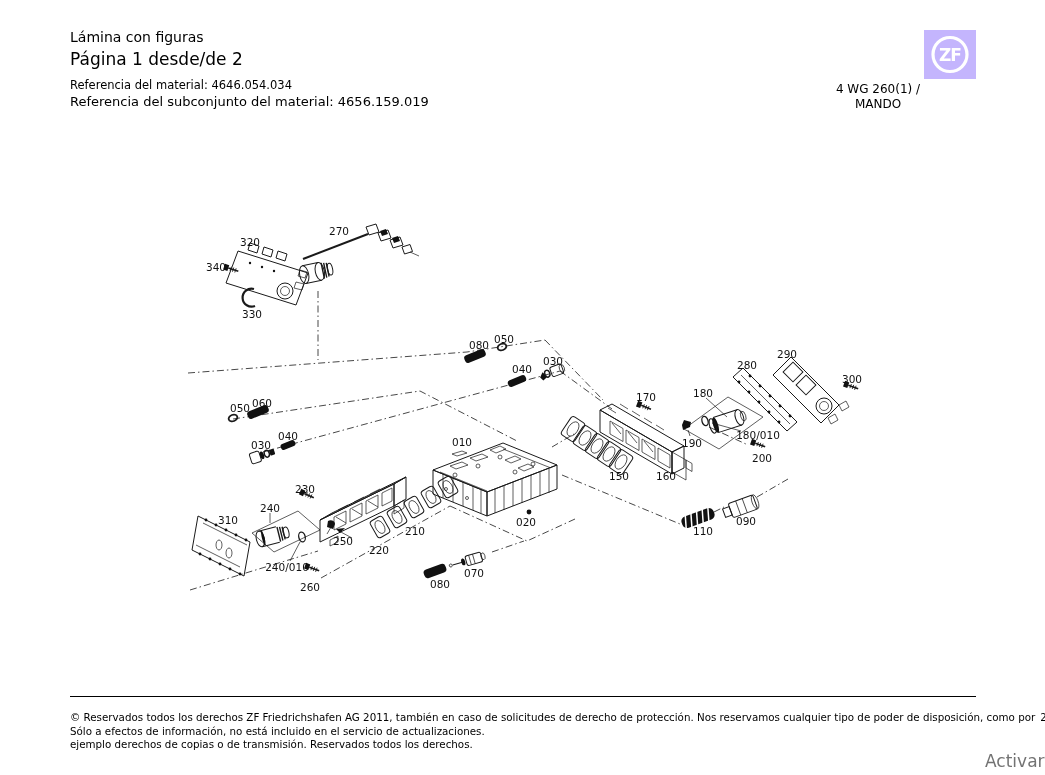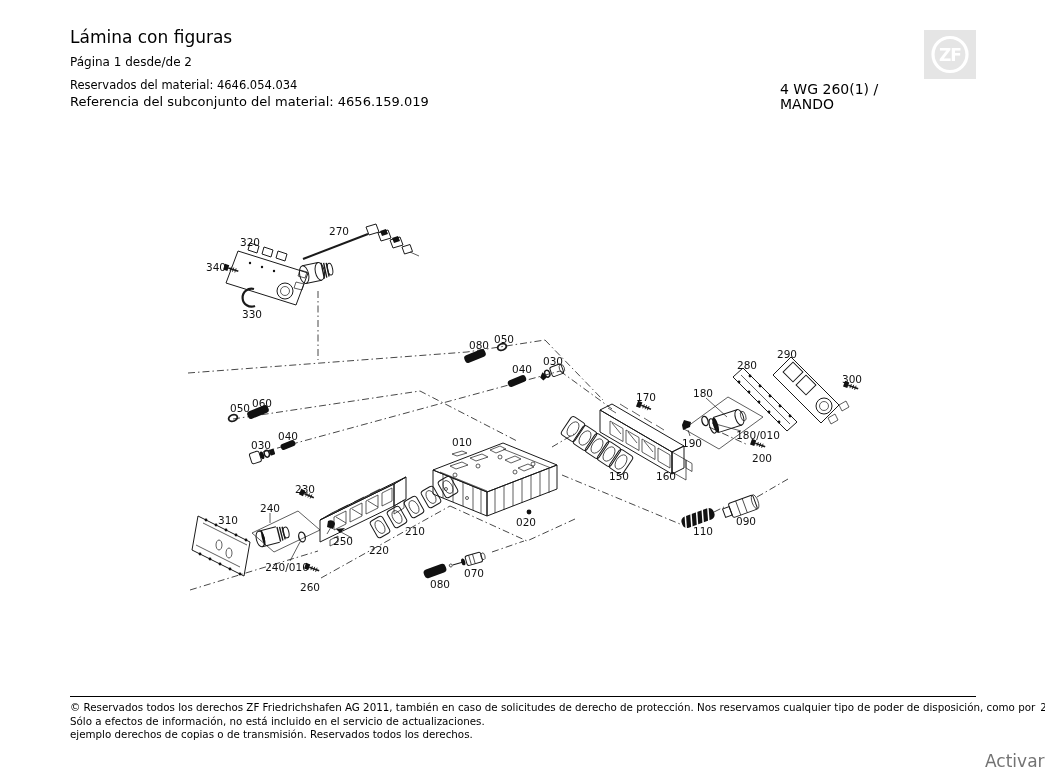--- a/index.html
+++ b/index.html
@@ -1,28 +1,28 @@
 <!DOCTYPE html>
 <html><head>
 <meta charset="utf-8">
 <style>
   html,body{margin:0;padding:0}
   body{width:1045px;height:775px;background:#fff;position:relative;overflow:hidden;
        font-family:"DejaVu Sans",sans-serif;color:#000}
   .hdr{position:absolute;left:70px;top:27px}
-  .title{font-size:17px;line-height:21px}
-  .sub{font-size:12px;margin-top:7px}
+  .title{font-size:14px;line-height:21px}
+  .sub{font-size:17px;margin-top:1px}
   .refs{position:absolute;left:70px;top:78px;font-size:11.5px;line-height:15px}
   .refs .big{font-size:13px;line-height:17px}
-  .logo{position:absolute;left:924px;top:30px;width:52px;height:49px;background:#e5e5e5}
-  .model{position:absolute;left:780px;top:82px;width:196px;text-align:left;
-         font-size:14px;line-height:15px}
+  .logo{position:absolute;left:924px;top:30px;width:52px;height:49px;background:#c4b5fd}
+  .model{position:absolute;left:780px;top:82px;width:196px;text-align:center;
+         font-size:12px;line-height:15px}
   .diagram{position:absolute;left:0;top:0;width:1045px;height:775px}
   .footer{position:absolute;left:70px;top:696px;width:906px;border-top:1px solid #000;
-          padding-top:4px;display:flex;font-size:10.3px;line-height:13.5px}
+          padding-top:14px;display:flex;font-size:10.3px;line-height:13.5px}
   .f-left{flex:1;white-space:nowrap}
   .f-right{text-align:right;min-width:64px}
   .wm{position:absolute;left:985px;top:751px;font-size:17px;color:#737373}
   
   .ln{fill:none;stroke:#1a1a1a;stroke-width:1}
   .th{fill:none;stroke:#1a1a1a;stroke-width:.7}
   .blk{fill:#111;stroke:none}
   .dd{fill:none;stroke:#333;stroke-width:.9;stroke-dasharray:7 3 1.5 3}
   .lbl{font-family:"DejaVu Sans",sans-serif;font-size:10.5px;fill:#111;text-anchor:middle}
 </style>
@@ -346,21 +346,21 @@
     <text class="lbl" x="703" y="535">110</text>
     <text class="lbl" x="746" y="525">090</text>
   </g>
 </svg>
 
 <div class="hdr">
   <div class="title">Lámina con figuras</div>
   <div class="sub">Página 1 desde/de 2</div>
 </div>
 <div class="refs">
-  <div>Reservados del material: 4646.054.034</div>
+  <div>Referencia del material: 4646.054.034</div>
   <div class="big">Referencia del subconjunto del material: 4656.159.019</div>
 </div>
 
 <div class="logo">
   <svg width="52" height="49" viewBox="0 0 52 49">
     <circle cx="26" cy="24.5" r="17" fill="none" stroke="#fff" stroke-width="3.2"></circle>
     <text x="26" y="31" text-anchor="middle" fill="#fff" font-family="DejaVu Sans, sans-serif" font-weight="bold" font-size="17" letter-spacing="-1">ZF</text>
   </svg>
 </div>
 <div class="model">

